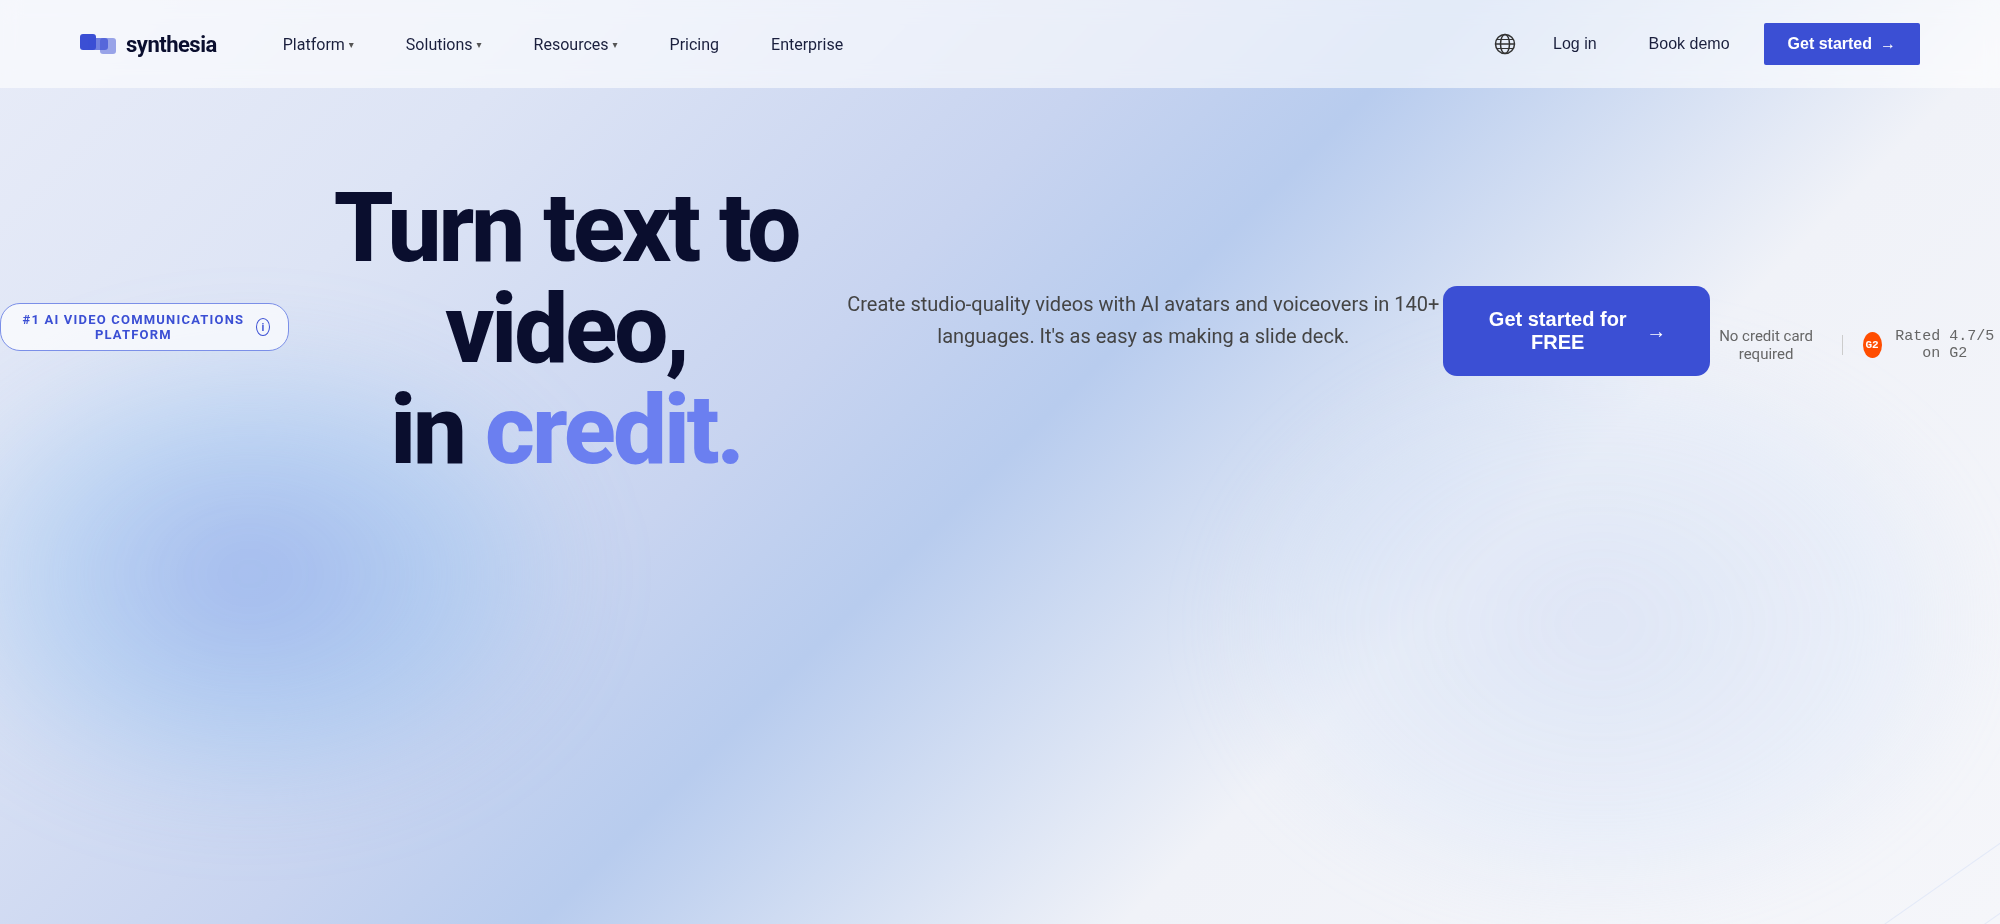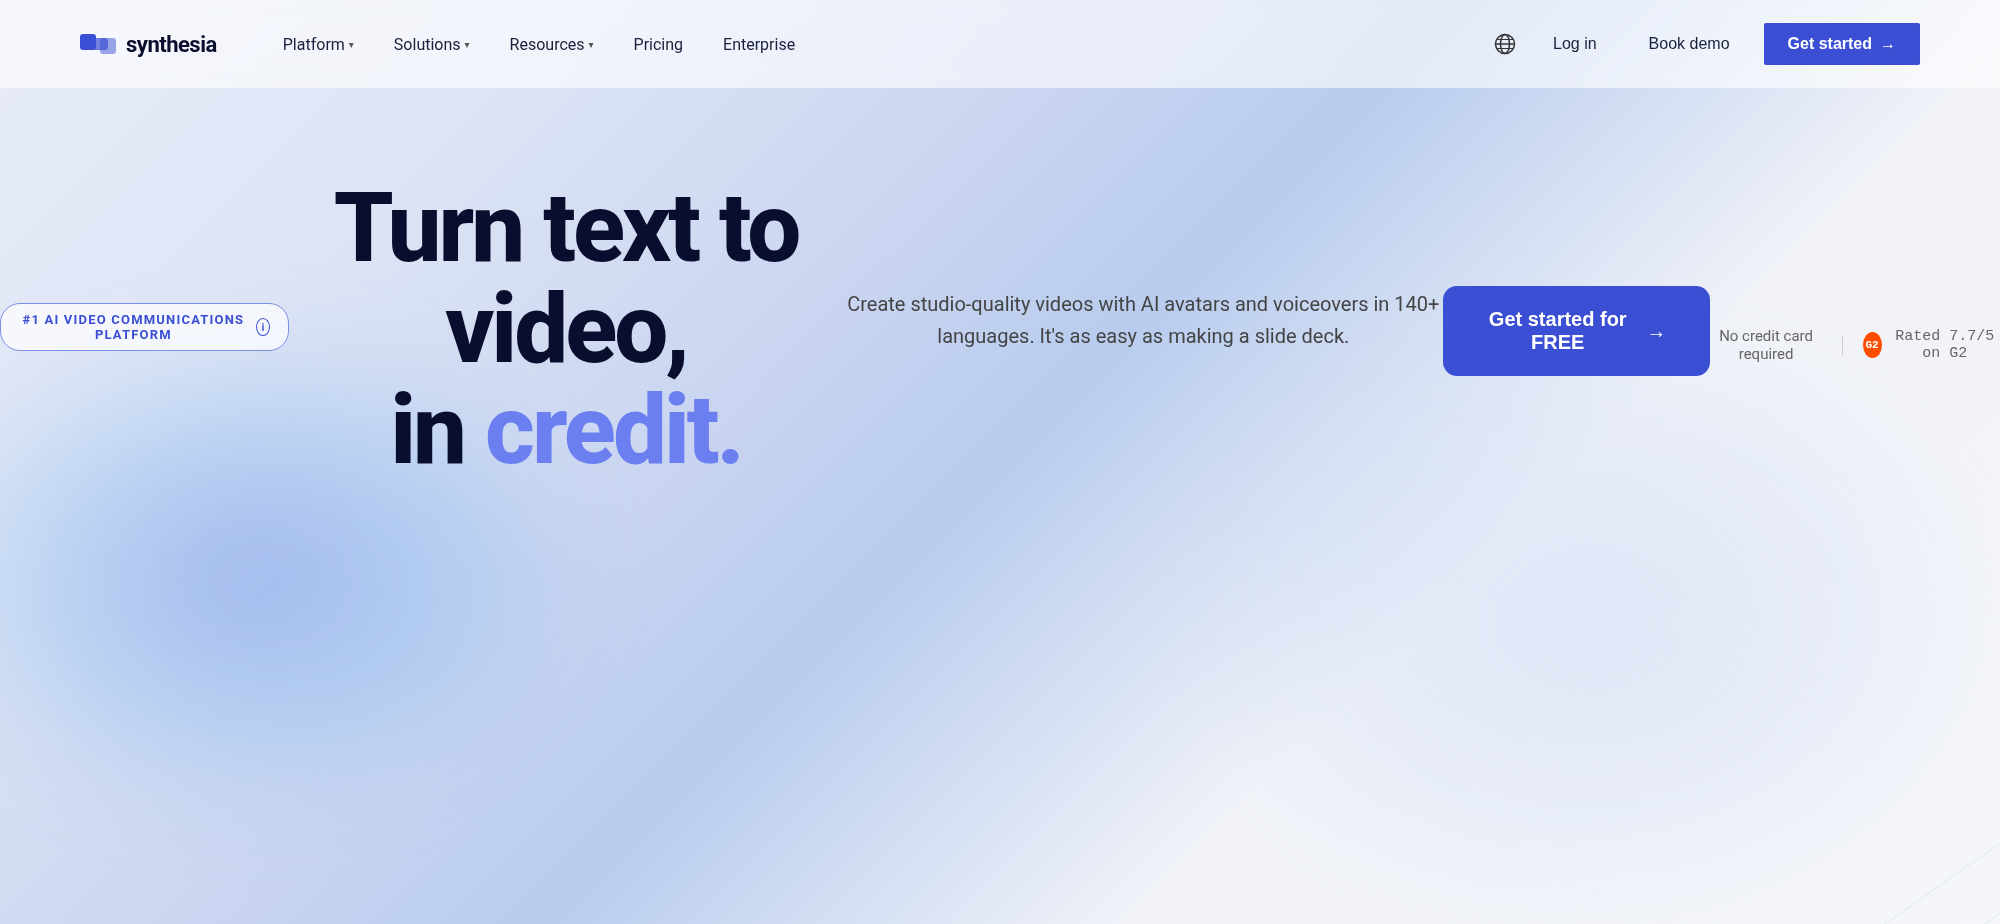--- a/index.html
+++ b/index.html
@@ -109,21 +109,21 @@
     .logo-text {
       font-size: 22px;
       font-weight: 700;
       color: #0a0e2e;
       letter-spacing: -0.5px;
     }
 
     .nav-links {
       display: flex;
       align-items: center;
-      gap: 8px;
+      gap: 20px;
       flex: 1;
     }
 
     .nav-item {
       display: flex;
       align-items: center;
       gap: 4px;
       padding: 8px 16px;
       font-size: 16px;
       color: #1a1f3d;
@@ -385,17 +385,17 @@
     <button class="hero-cta">
       <span>Get started for FREE</span>
       <span class="hero-cta-arrow">→</span>
     </button>
 
     <div class="hero-social-proof">
       <span>No credit card required</span>
       <div class="hero-social-divider"></div>
       <div class="hero-g2">
         <div class="g2-icon">G2</div>
-        <span>Rated 7.7/5 on G2</span>
+        <span>Rated 4.7/5 on G2</span>
       </div>
     </div>
   </section>
 </div>
 
 </body></html>

